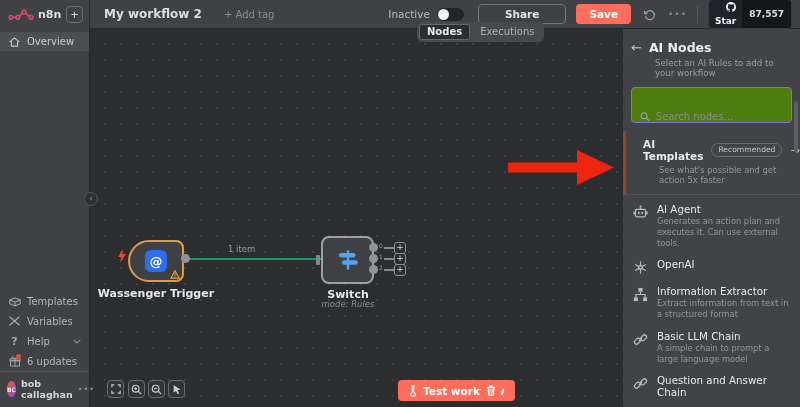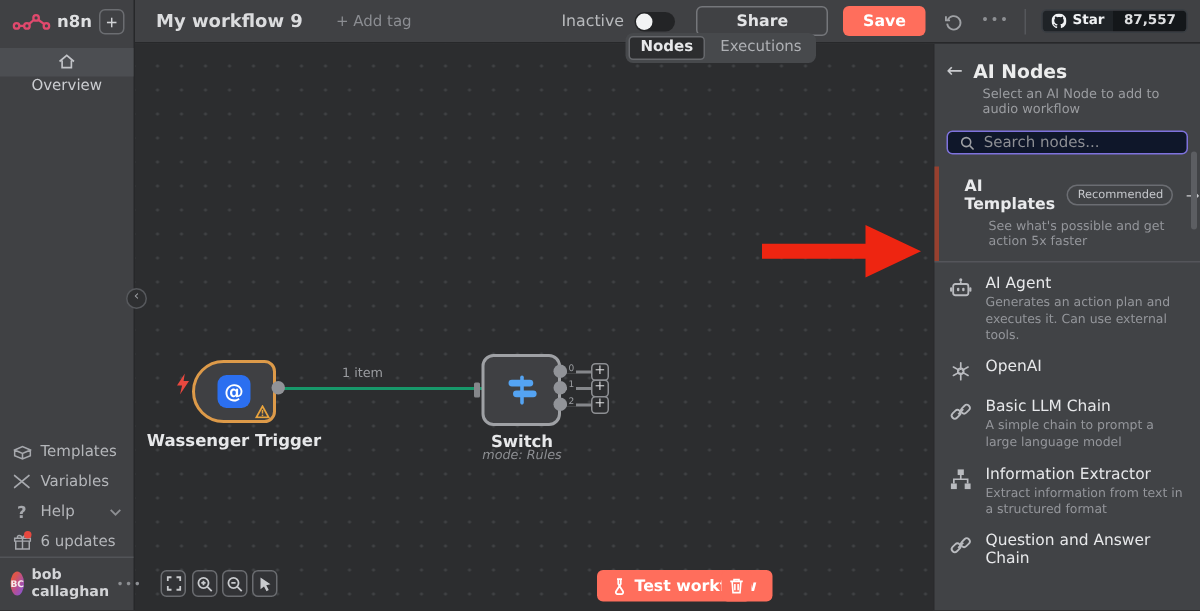--- a/index.html
+++ b/index.html
@@ -22,21 +22,21 @@
   .logo-text { font-size:11px; font-weight:bold; color:#dedfe1; }
   .new-wf-btn {
     width:17px; height:17px; border:1.5px solid #6b6d71; border-radius:4px;
     color:#d0d2d5; font-size:13px; line-height:13px; text-align:center;
     background:transparent; cursor:pointer;
   }
   .side-item {
     display:flex; align-items:center; gap:6px; padding:4px 8px; height:20px;
     color:#b4b6ba; font-size:10px; cursor:pointer; position:relative;
   }
-  .side-item.active { background:#4c4e52; color:#cbcdd1; height:19px; margin-top:5px;flex-direction:column; }
+  .side-item.active { background:#4c4e52; color:#cbcdd1; height:19px; margin-top:5px; }
   .side-icon { width:13px; display:flex; justify-content:center; }
   .side-spacer { flex:1; }
   .chev-right { margin-left:auto; }
   .updates-dot {
     position:absolute; left:16px; top:3px; width:5px; height:5px;
     background:#e8483f; border-radius:50%;
   }
   .user-row {
     border-top:1px solid #525458; display:flex; align-items:center; gap:5px;
     padding:6px 6px 7px 7px;
@@ -69,21 +69,21 @@
   }
   .save-btn {
     border:none; border-radius:4px; background:#ff6e5c; color:#fff;
     font-size:10.5px; font-weight:bold; padding:4px 13px; cursor:pointer; margin-right:12px;
     font-family:inherit;
   }
   .hist-icon { margin-right:12px; cursor:pointer; }
   .topbar .dots { font-size:9px; margin-right:10px; }
   .top-divider { width:1px; height:17px; background:#55575b; margin-right:10px; }
   .star-widget { display:flex; border:1px solid #383d42; border-radius:4px; overflow:hidden; margin-right:8px; cursor:pointer; }
-  .star-left { display:flex; align-items:flex-end; gap:4px; background:#1f2327; padding:2px 6px; }
+  .star-left { display:flex; align-items:flex-end; gap:4px; background:#1f2327; padding:2px 6px;flex-direction:column; }
   .star-label { font-size:9px; font-weight:bold; color:#f0f2f4; }
   .star-count { background:#14171a; padding:2px 7px; font-size:9px; font-weight:bold; color:#dfe0e2; display:flex; align-items:center; }
 
   
   .canvas {
     position:absolute; left:90px; top:29px; width:532px; height:378px;
     background-color:#2c2d2f;
     background-image:radial-gradient(circle, #404144 1px, transparent 1.1px);
     background-size:16px 16px; background-position:7px 7px;
   }
@@ -156,22 +156,22 @@
   .panel {
     position:absolute; left:622px; top:29px; width:178px; height:378px;
     background:#414346; border-left:1px solid #2a2b2d; z-index:6;
   }
   .panel-head { padding:11px 10px 0 8px; }
   .panel-title-row { display:flex; align-items:center; gap:7px; }
   .back-arrow { color:#c9cbce; font-size:13px; cursor:pointer; }
   .panel-title { font-size:12.5px; font-weight:bold; color:#eceded; }
   .panel-subtitle { font-size:8.6px; color:#9b9da1; margin:3px 0 0 24px; }
   .search-box {
-    margin:9px 8px 8px; height:16px; border:1px solid #7e72dd; border-radius:4px;
-    display:flex; align-items:center; gap:6px; padding:0 8px; background:#0f172a;
+    margin:9px 8px 8px; height:36px; border:1px solid #7e72dd; border-radius:4px;
+    display:flex; align-items:flex-end; gap:6px; padding:0 8px; background:#4d7c0f;
   }
   .search-box input {
     background:transparent; border:none; outline:none; color:#c9cbce;
     font-size:10px; width:100%; font-family:inherit;
   }
   .search-box input::placeholder { color:#8d8f94; }
   .featured { position:relative; padding:7px 8px 9px 12px; cursor:pointer; }
   .featured-bar { position:absolute; left:0; top:0; bottom:0; width:3px; background:#97402f; }
   .featured-row { display:flex; align-items:center; gap:8px; }
   .featured-title { font-size:10.5px; font-weight:bold; color:#e9eaec; }
@@ -258,21 +258,21 @@
   </div>
 
   <div class="user-row">
     <span class="avatar">BC</span>
     <span class="user-name">bob callaghan</span>
     <span class="dots">•••</span>
   </div>
 </nav>
 
 <header class="topbar">
-  <span class="wf-title">My workflow 9</span>
+  <span class="wf-title">My workflow 2</span>
   <span class="add-tag">+ Add tag</span>
   <span class="flex1"></span>
   <span class="inactive-label">Inactive</span>
   <span class="toggle">
       <span class="toggle-knob"></span>
     </span>
   <button class="share-btn">Share</button>
   <button class="save-btn">Save</button>
   <span class="hist-icon">
     <svg width="13" height="13" viewBox="0 0 16 16">
@@ -384,21 +384,21 @@
 <svg class="red-arrow" width="108" height="37" viewBox="0 0 108 37">
   <polygon points="0,13.5 69,13.5 69,1 106,18.5 69,36 69,23.5 0,23.5" fill="#ee2511"></polygon>
 </svg>
 
 <aside class="panel">
   <div class="panel-head">
     <div class="panel-title-row">
       <span class="back-arrow">←</span>
       <span class="panel-title">AI Nodes</span>
     </div>
-    <div class="panel-subtitle">Select an AI Node to add to audio workflow</div>
+    <div class="panel-subtitle">Select an AI Rules to add to your workflow</div>
   </div>
 
   <div class="search-box">
     <svg width="11" height="11" viewBox="0 0 13 13">
         <circle cx="5.5" cy="5.5" r="4" fill="none" stroke="#9fa1a5" stroke-width="1.4"></circle>
         <path d="M8.6 8.6 12 12" stroke="#9fa1a5" stroke-width="1.4"></path>
       </svg>
     <input type="text" placeholder="Search nodes..." style="">
   </div>
 
@@ -447,36 +447,20 @@
           </svg>
       </span>
       <div class="ntext">
         <div class="ntitle">OpenAI</div>
       </div>
     </div>
 
     <div class="nitem">
       <span class="nicon">
         <svg width="15" height="15" viewBox="0 0 16 16">
-            <g fill="none" stroke="#b9bbbf" stroke-width="1.3">
-              <rect x="1.2" y="7.6" width="7" height="4.4" rx="2.2" transform="rotate(-45 4.7 9.8)"></rect>
-              <rect x="7.8" y="4" width="7" height="4.4" rx="2.2" transform="rotate(-45 11.3 6.2)"></rect>
-              <path d="M6.2 9.8 9.8 6.2"></path>
-            </g>
-          </svg>
-      </span>
-      <div class="ntext">
-        <div class="ntitle">Basic LLM Chain</div>
-        <div class="ndesc">A simple chain to prompt a large language model</div>
-      </div>
-    </div>
-
-    <div class="nitem">
-      <span class="nicon">
-        <svg width="15" height="15" viewBox="0 0 16 16">
             <g fill="#b9bbbf">
               <rect x="5.8" y="1" width="4.4" height="4"></rect>
               <rect x="1" y="11" width="4.2" height="4"></rect>
               <rect x="10.8" y="11" width="4.2" height="4"></rect>
             </g>
             <path d="M8 5v3M8 8H3.1v3M8 8h4.9v3" fill="none" stroke="#b9bbbf" stroke-width="1.2"></path>
           </svg>
       </span>
       <div class="ntext">
         <div class="ntitle">Information Extractor</div>
@@ -488,20 +472,36 @@
       <span class="nicon">
         <svg width="15" height="15" viewBox="0 0 16 16">
             <g fill="none" stroke="#b9bbbf" stroke-width="1.3">
               <rect x="1.2" y="7.6" width="7" height="4.4" rx="2.2" transform="rotate(-45 4.7 9.8)"></rect>
               <rect x="7.8" y="4" width="7" height="4.4" rx="2.2" transform="rotate(-45 11.3 6.2)"></rect>
               <path d="M6.2 9.8 9.8 6.2"></path>
             </g>
           </svg>
       </span>
       <div class="ntext">
+        <div class="ntitle">Basic LLM Chain</div>
+        <div class="ndesc">A simple chain to prompt a large language model</div>
+      </div>
+    </div>
+
+    <div class="nitem">
+      <span class="nicon">
+        <svg width="15" height="15" viewBox="0 0 16 16">
+            <g fill="none" stroke="#b9bbbf" stroke-width="1.3">
+              <rect x="1.2" y="7.6" width="7" height="4.4" rx="2.2" transform="rotate(-45 4.7 9.8)"></rect>
+              <rect x="7.8" y="4" width="7" height="4.4" rx="2.2" transform="rotate(-45 11.3 6.2)"></rect>
+              <path d="M6.2 9.8 9.8 6.2"></path>
+            </g>
+          </svg>
+      </span>
+      <div class="ntext">
         <div class="ntitle">Question and Answer Chain</div>
 
       </div>
     </div>
 
   </div>
 
   <span class="panel-scrollthumb"></span>
 </aside>
 

